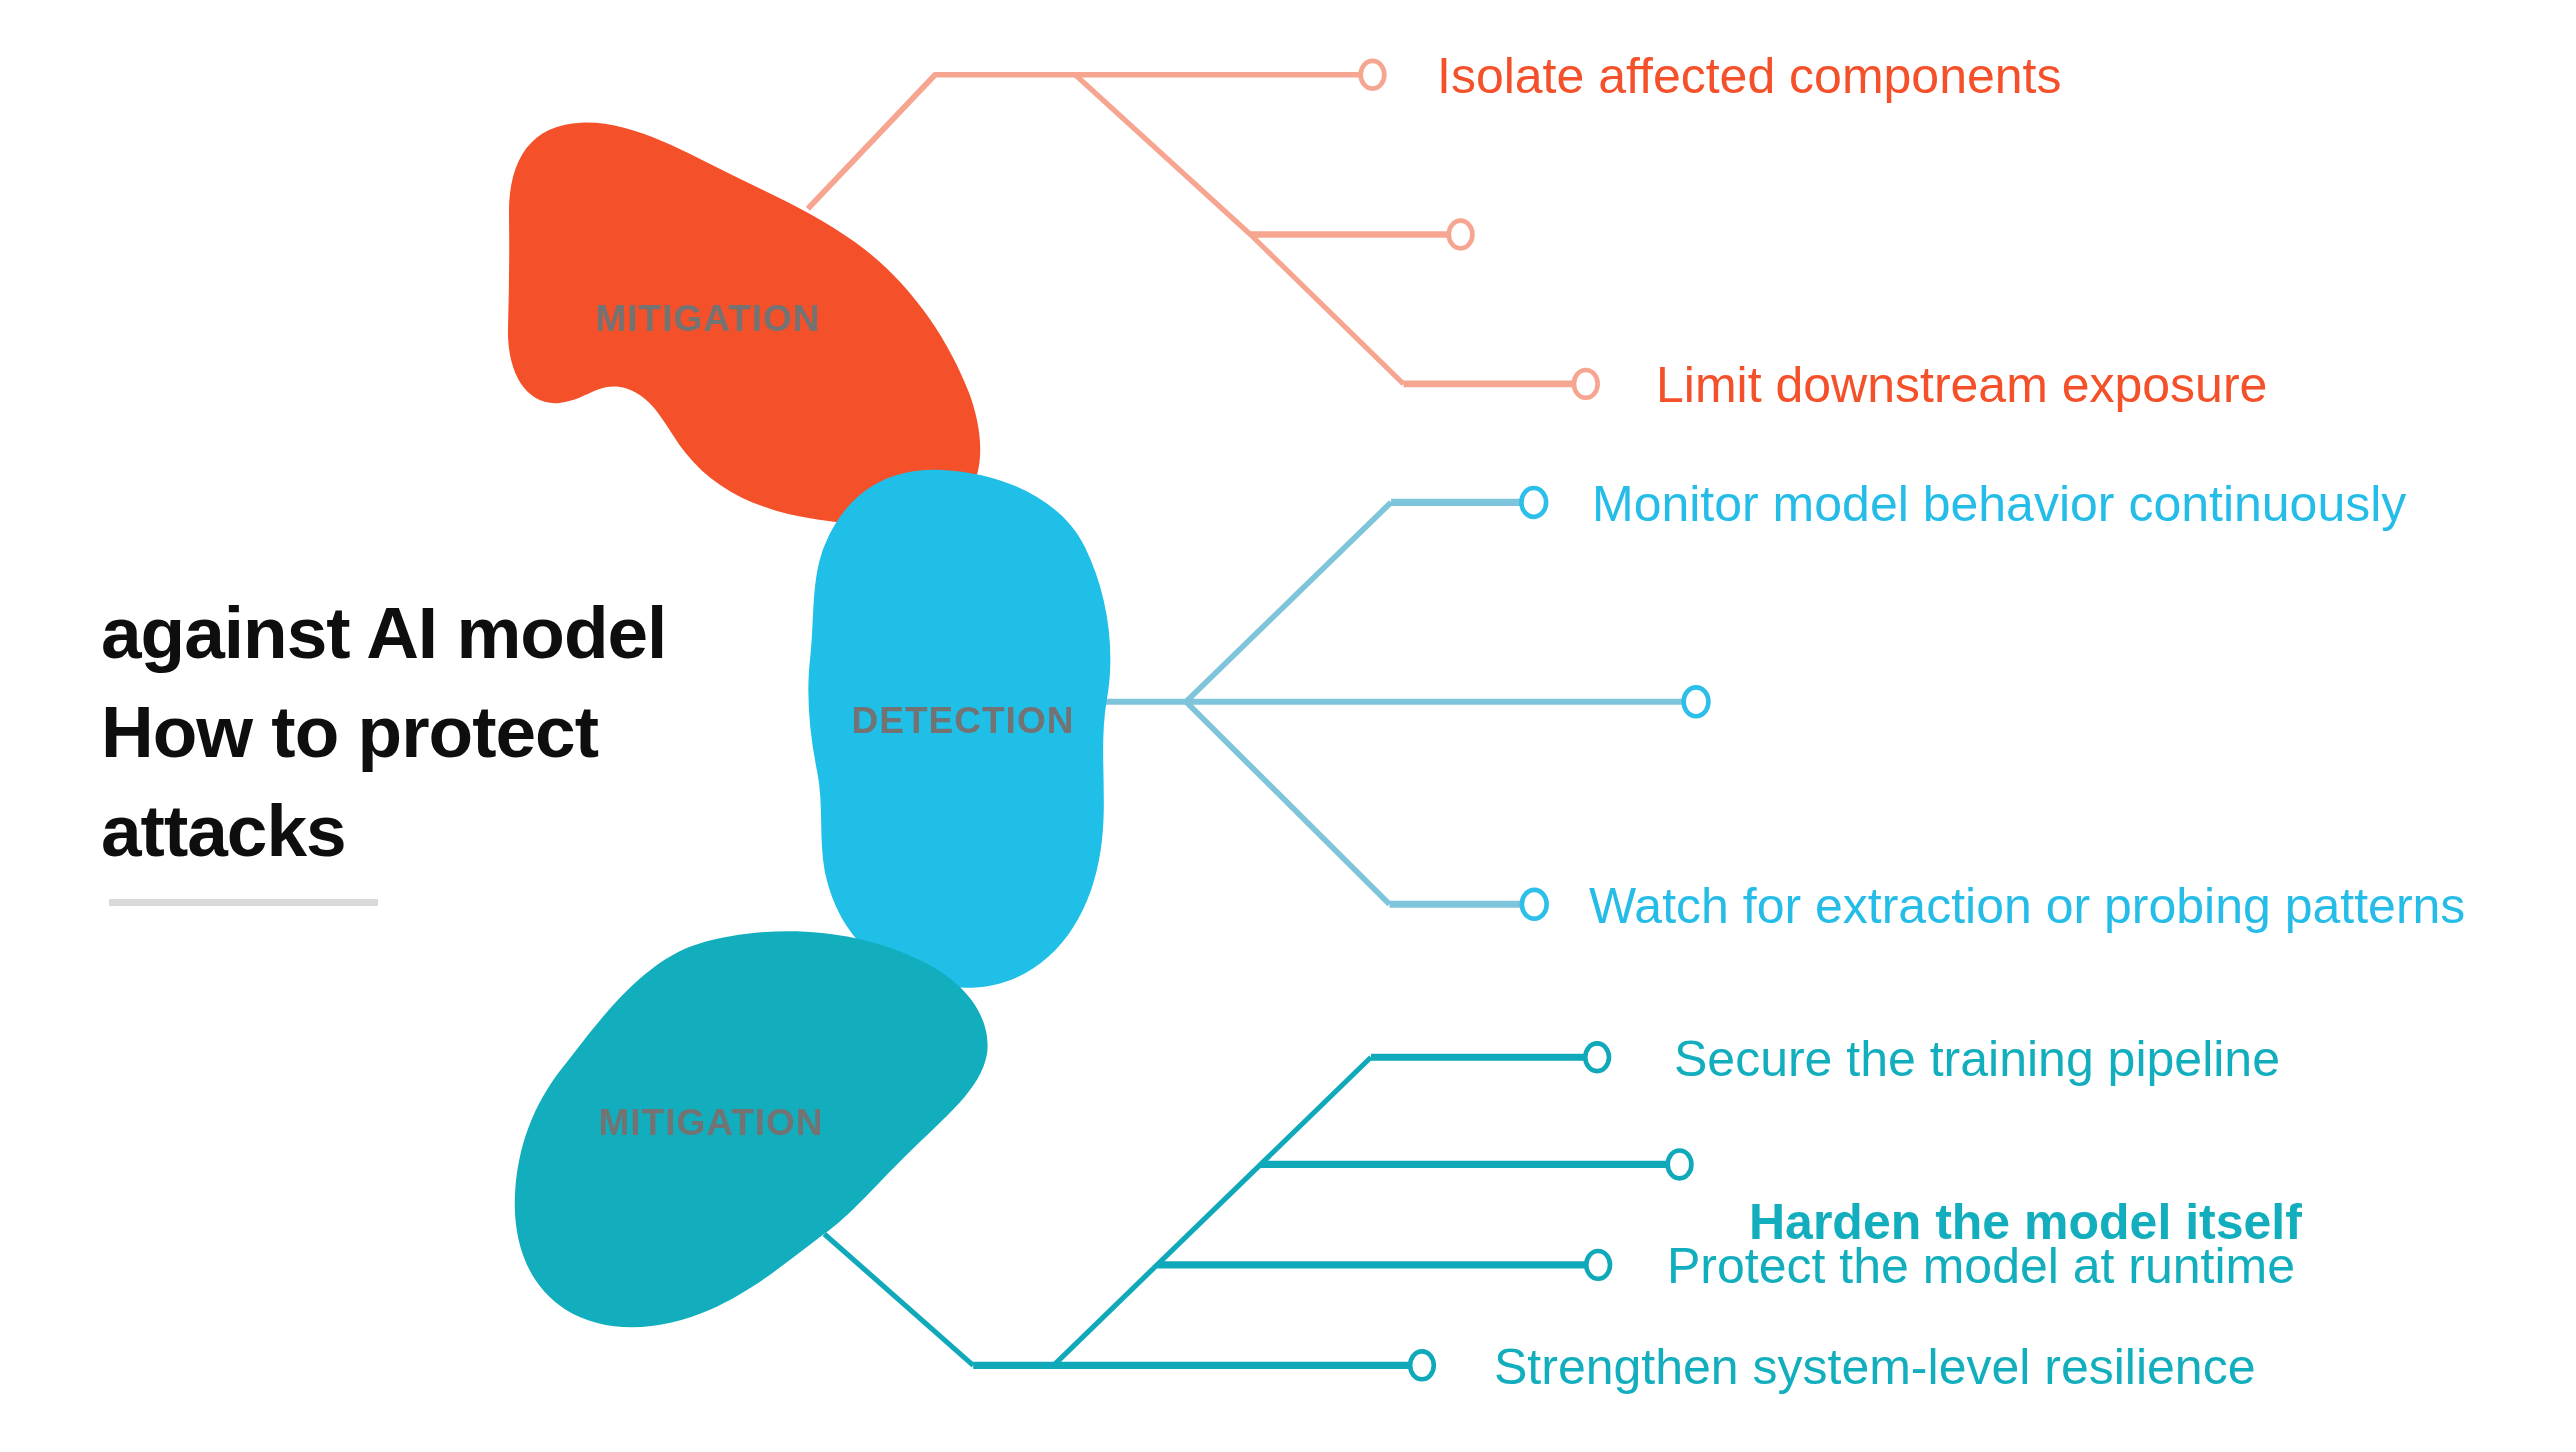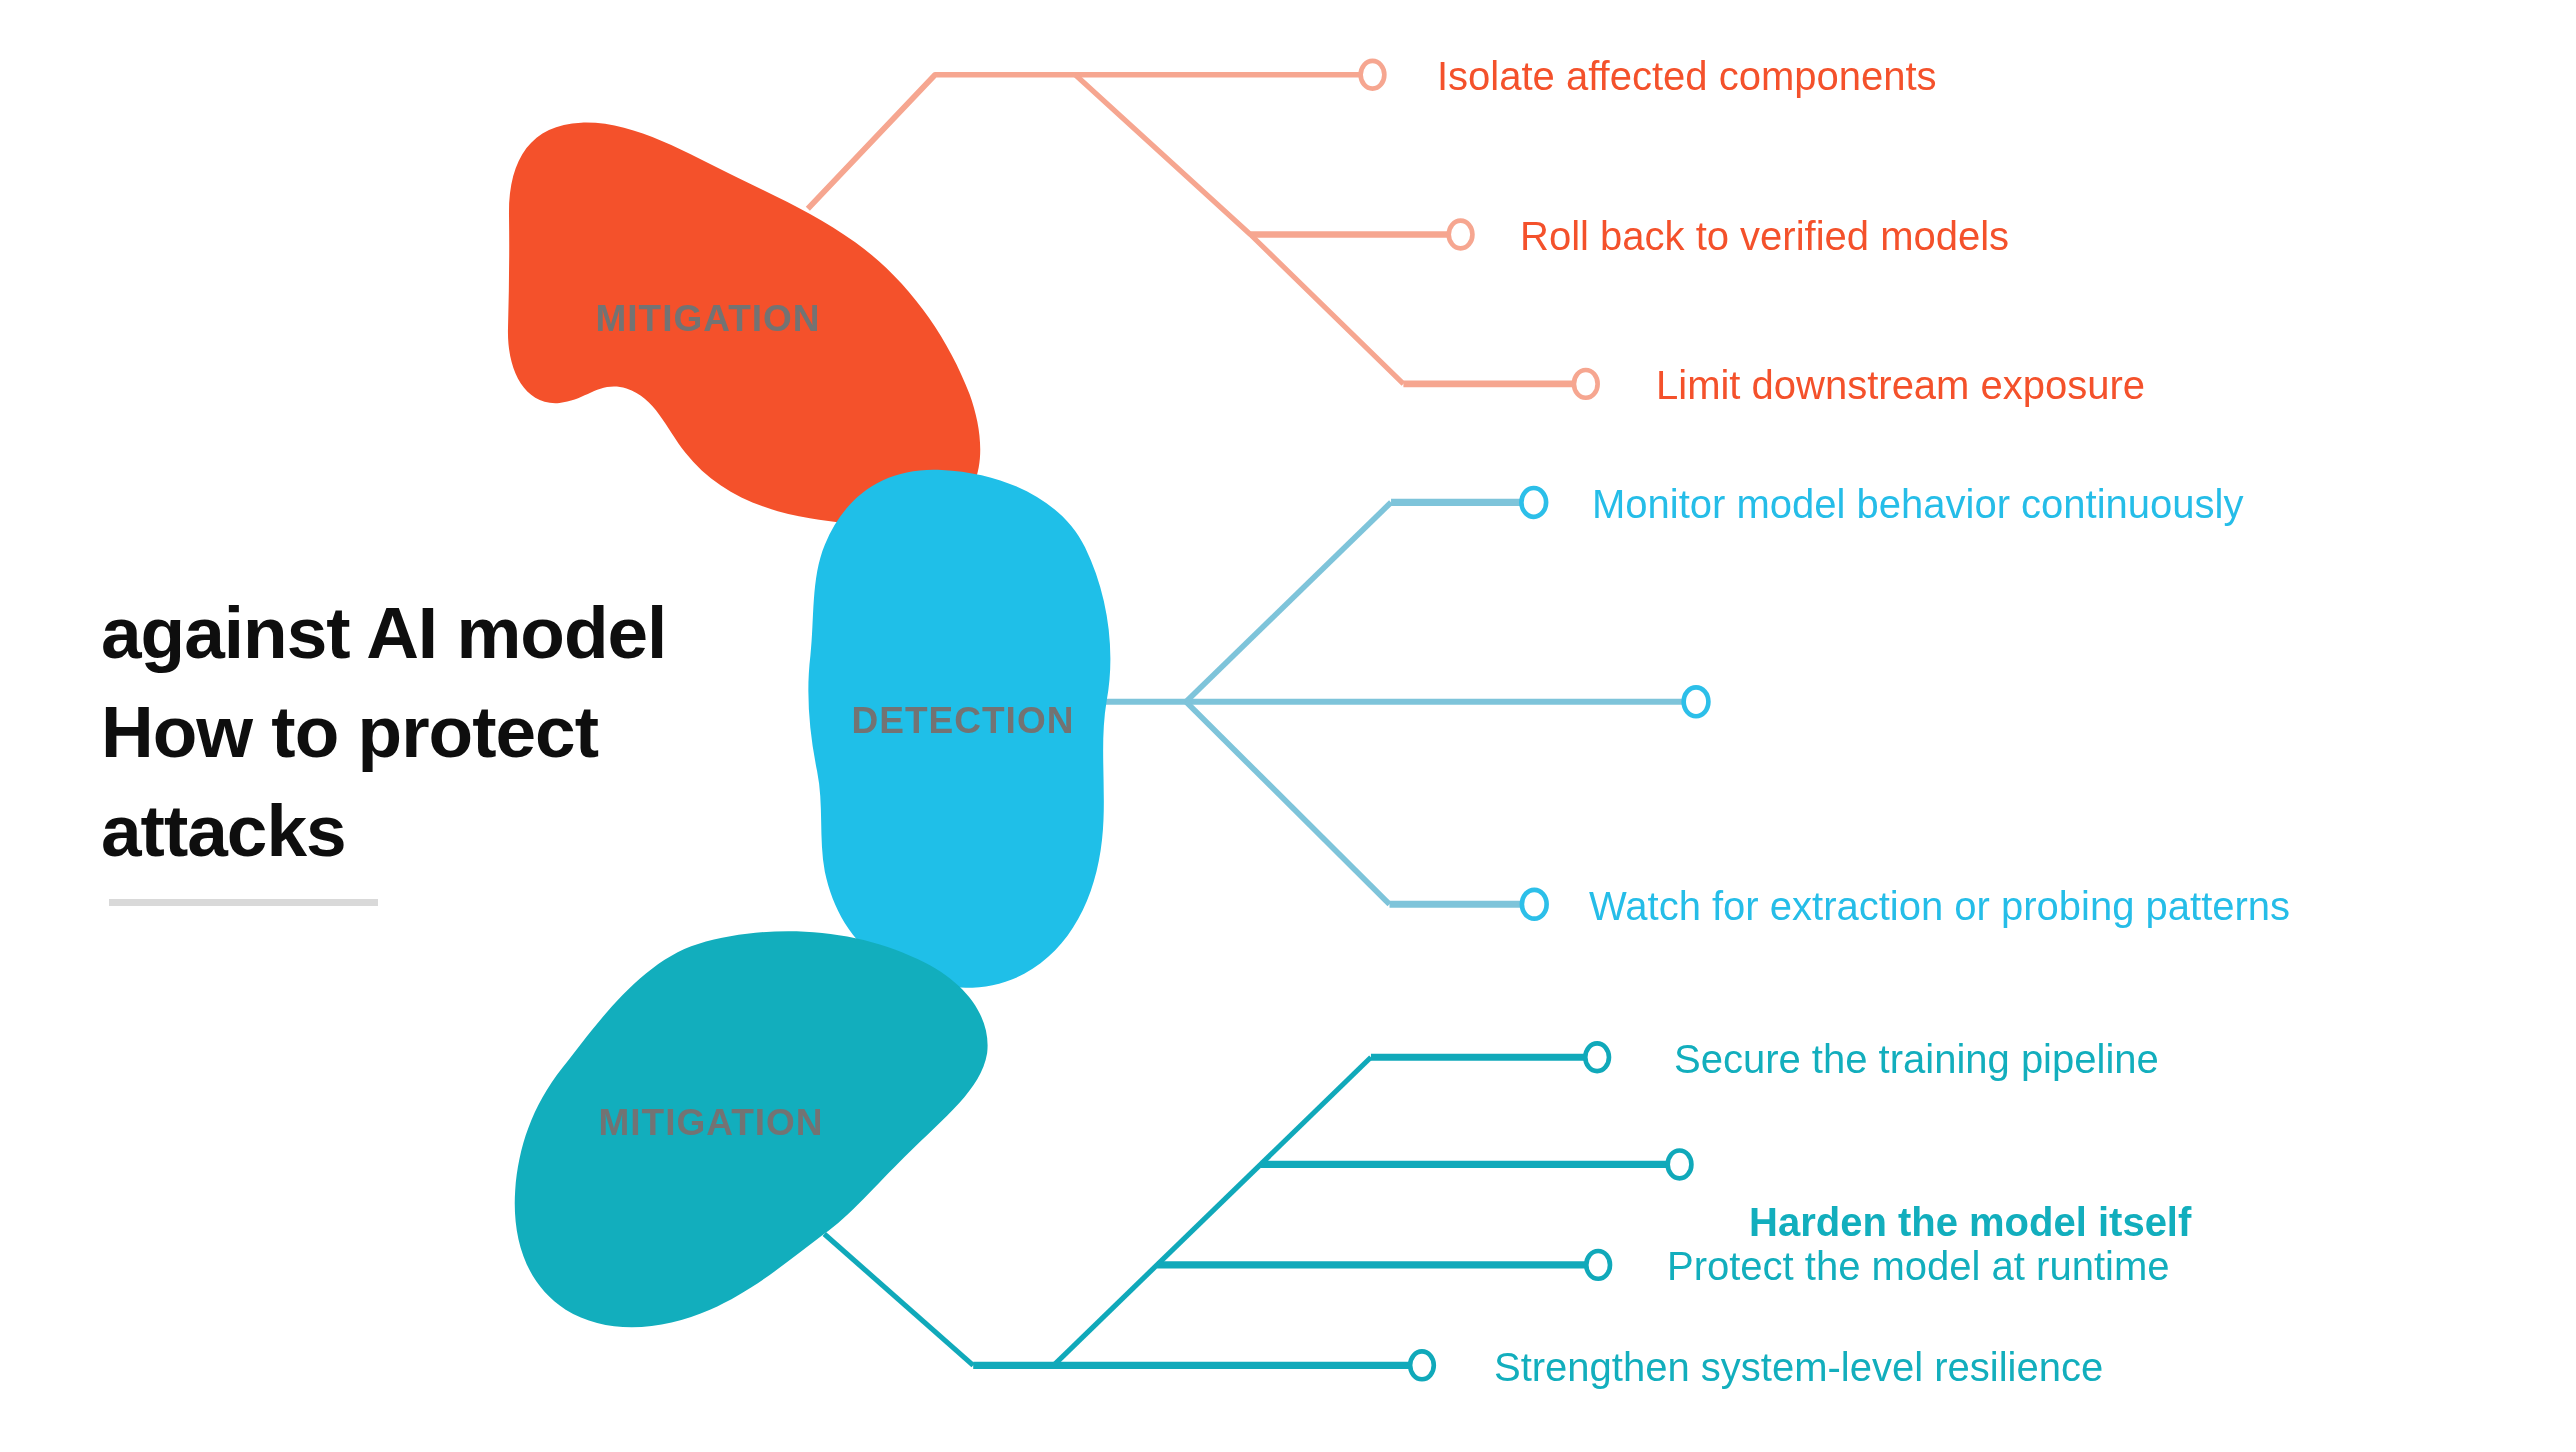--- a/index.html
+++ b/index.html
@@ -54,21 +54,21 @@
     color: #737373;
     font-size: 37px;
     font-weight: 700;
     letter-spacing: 1px;
     white-space: nowrap;
   }
 
   
   .item {
     transform: translateY(-50%);
-    font-size: 40px;
+    font-size: 50px;
     font-weight: 400;
     white-space: nowrap;
     line-height: 52px;
   }
   .c-mitigation { color: #f4512b; }
   .c-detection  { color: #25bde8; }
   .c-prevention { color: #12aebd; }
 </style>
 </head>
 <body>
@@ -162,21 +162,20 @@
     <div class="title-line">How to protect</div>
     <div class="title-line">attacks</div>
   </div>
   <div class="abs title-divider"></div>
 
   <div class="abs blob-label" style="left:708px; top:319px;">MITIGATION</div>
   <div class="abs blob-label" style="left:963px; top:721px;">DETECTION</div>
   <div class="abs blob-label" style="left:711px; top:1123px;">MITIGATION</div>
 
   <div class="abs item c-mitigation" style="left:1437px; top:76px;">Isolate affected components</div>
-  <div class="abs item c-mitigation" style="left:1520px; top:236px;">Roll back to verified models</div>
   <div class="abs item c-mitigation" style="left:1656px; top:385px;">Limit downstream exposure</div>
 
   <div class="abs item c-detection" style="left:1592px; top:504px;">Monitor model behavior continuously</div>
   <div class="abs item c-detection" style="left:1589px; top:906px;">Watch for extraction or probing patterns</div>
 
   <div class="abs item c-prevention" style="left:1674px; top:1059px;">Secure the training pipeline</div>
   <div class="abs item c-prevention" style="left:1749px; top:1222px;font-weight:bold;">Harden the model itself</div>
   <div class="abs item c-prevention" style="left:1667px; top:1266px;">Protect the model at runtime</div>
   <div class="abs item c-prevention" style="left:1494px; top:1367px;">Strengthen system-level resilience</div>
 

